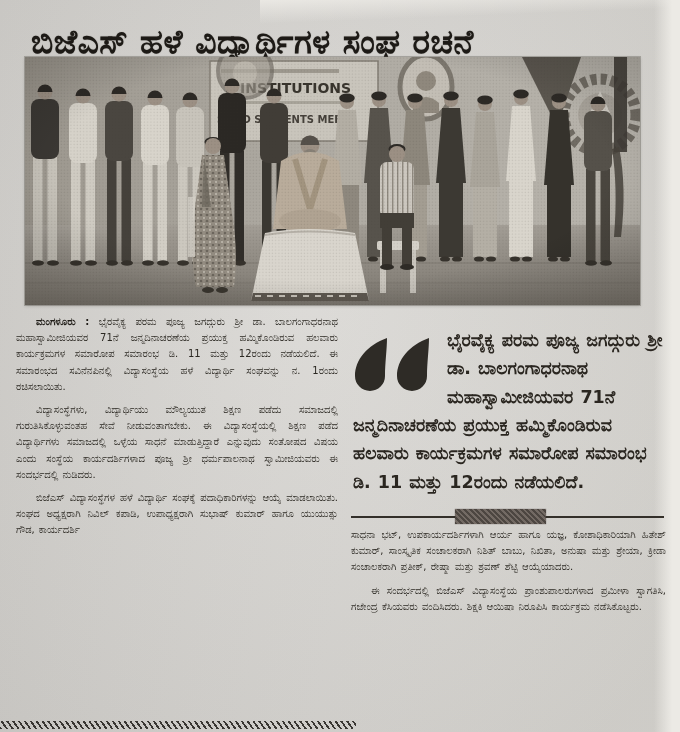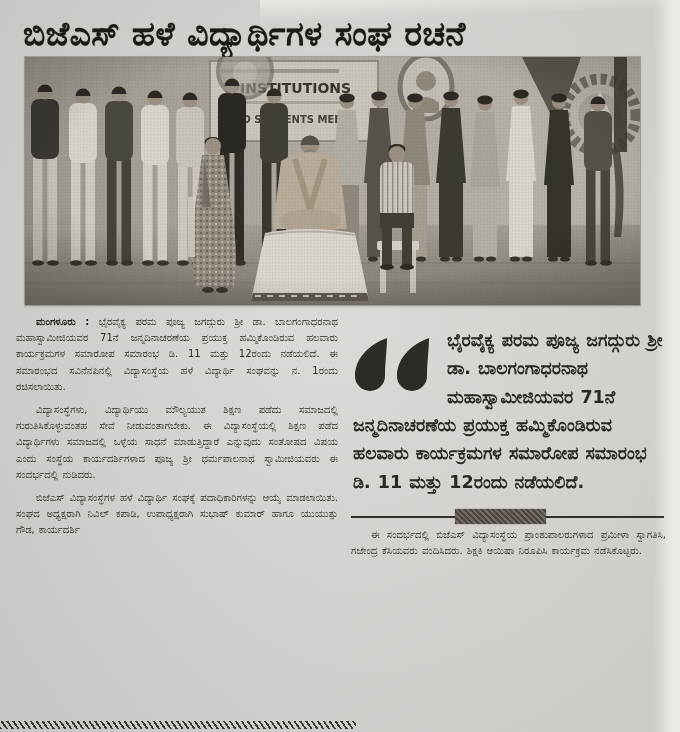--- a/index.html
+++ b/index.html
@@ -10,21 +10,21 @@
       linear-gradient(100deg,#d0cecA 0%, #d6d4d0 55%, #d9d7d2 100%);
     font-family:"DejaVu Sans","Liberation Sans",sans-serif;
     color:#28251f;
   }
   .edge-right{position:absolute;top:0;right:0;width:26px;height:100%;
     background:linear-gradient(to right, rgba(236,234,229,0), #eceae5 70%);}
   .top-sliver{position:absolute;top:-14px;right:0;width:420px;height:30px;
     background:linear-gradient(to bottom, #f0eee9, rgba(240,238,233,0));
     transform:skewY(-2.2deg);}
   .headline{
-    position:absolute;top:4px;left:15px;right:20px;margin:8px;
+    position:absolute;top:4px;left:15px;right:20px;margin:16px;
     font-size:33px;line-height:1.35;font-weight:700;color:#1d1a16;
     letter-spacing:.5px;white-space:nowrap;overflow:hidden;
     text-shadow:0 0 1px rgba(30,27,22,.4);
   }
   .photo{
     position:absolute;top:57px;left:25px;width:615px;height:248px;margin:0;
     box-shadow:0 0 0 1px rgba(90,85,78,.35), 0 1px 3px rgba(60,55,50,.25);
     background:#aba69e;
   }
   .photo svg{display:block;width:615px;height:248px;}
@@ -288,18 +288,19 @@
           <path fill="#2e2b26" d="M76,2 C56,9 44,24 44,40 a15,15 0 1 0 30,0 C74,27 76,13 76,2 Z"></path>
         </svg>
         <p class="quote-text">ಭೈರವೈಕ್ಯ ಪರಮ ಪೂಜ್ಯ ಜಗದ್ಗುರು ಶ್ರೀ ಡಾ. ಬಾಲಗಂಗಾಧರನಾಥ ಮಹಾಸ್ವಾಮೀಜಿಯವರ 71ನೆ ಜನ್ಮದಿನಾಚರಣೆಯ ಪ್ರಯುಕ್ತ ಹಮ್ಮಿಕೊಂಡಿರುವ ಹಲವಾರು ಕಾರ್ಯಕ್ರಮಗಳ ಸಮಾರೋಪ ಸಮಾರಂಭ ಡಿ. 11 ಮತ್ತು 12ರಂದು ನಡೆಯಲಿದೆ.</p>
       </div>
 
       <div class="divider">
         <div class="rule"></div>
         <div class="block"></div>
       </div>
 
+      <p class="body-par cont">ಸಾಧನಾ ಭಟ್, ಉಪಕಾರ್ಯದರ್ಶಿಗಳಾಗಿ ಆರ್ಯ ಹಾಗೂ ಯಜ್ಞ, ಕೋಶಾಧಿಕಾರಿಯಾಗಿ ಹಿತೇಶ್ ಕುಮಾರ್, ಸಾಂಸ್ಕೃತಿಕ ಸಂಚಾಲಕರಾಗಿ ನಿಶಿತ್ ಬಾಬು, ನಿಖಿತಾ, ಅನುಷಾ ಮತ್ತು ಶ್ರೇಯಾ, ಕ್ರೀಡಾ ಸಂಚಾಲಕರಾಗಿ ಪ್ರತೀಕ್, ರೇಷ್ಮಾ ಮತ್ತು ಶ್ರವಣ್ ಶೆಟ್ಟಿ ಆಯ್ಕೆಯಾದರು.</p>
       <p class="body-par">ಈ ಸಂದರ್ಭದಲ್ಲಿ ಬಿಜೆಎಸ್ ವಿದ್ಯಾಸಂಸ್ಥೆಯ ಪ್ರಾಂಶುಪಾಲರುಗಳಾದ ಪ್ರಮೀಳಾ ಸ್ವಾಗತಿಸಿ, ಗಜೇಂದ್ರ ಕೆಸಿಯವರು ವಂದಿಸಿದರು. ಶಿಕ್ಷಕಿ ಆಯಿಷಾ ನಿರೂಪಿಸಿ ಕಾರ್ಯಕ್ರಮ ನಡೆಸಿಕೊಟ್ಟರು.</p>
     </div>
   </div>
 
   <div class="hatch"></div>
 </div>
 
 </body></html>

